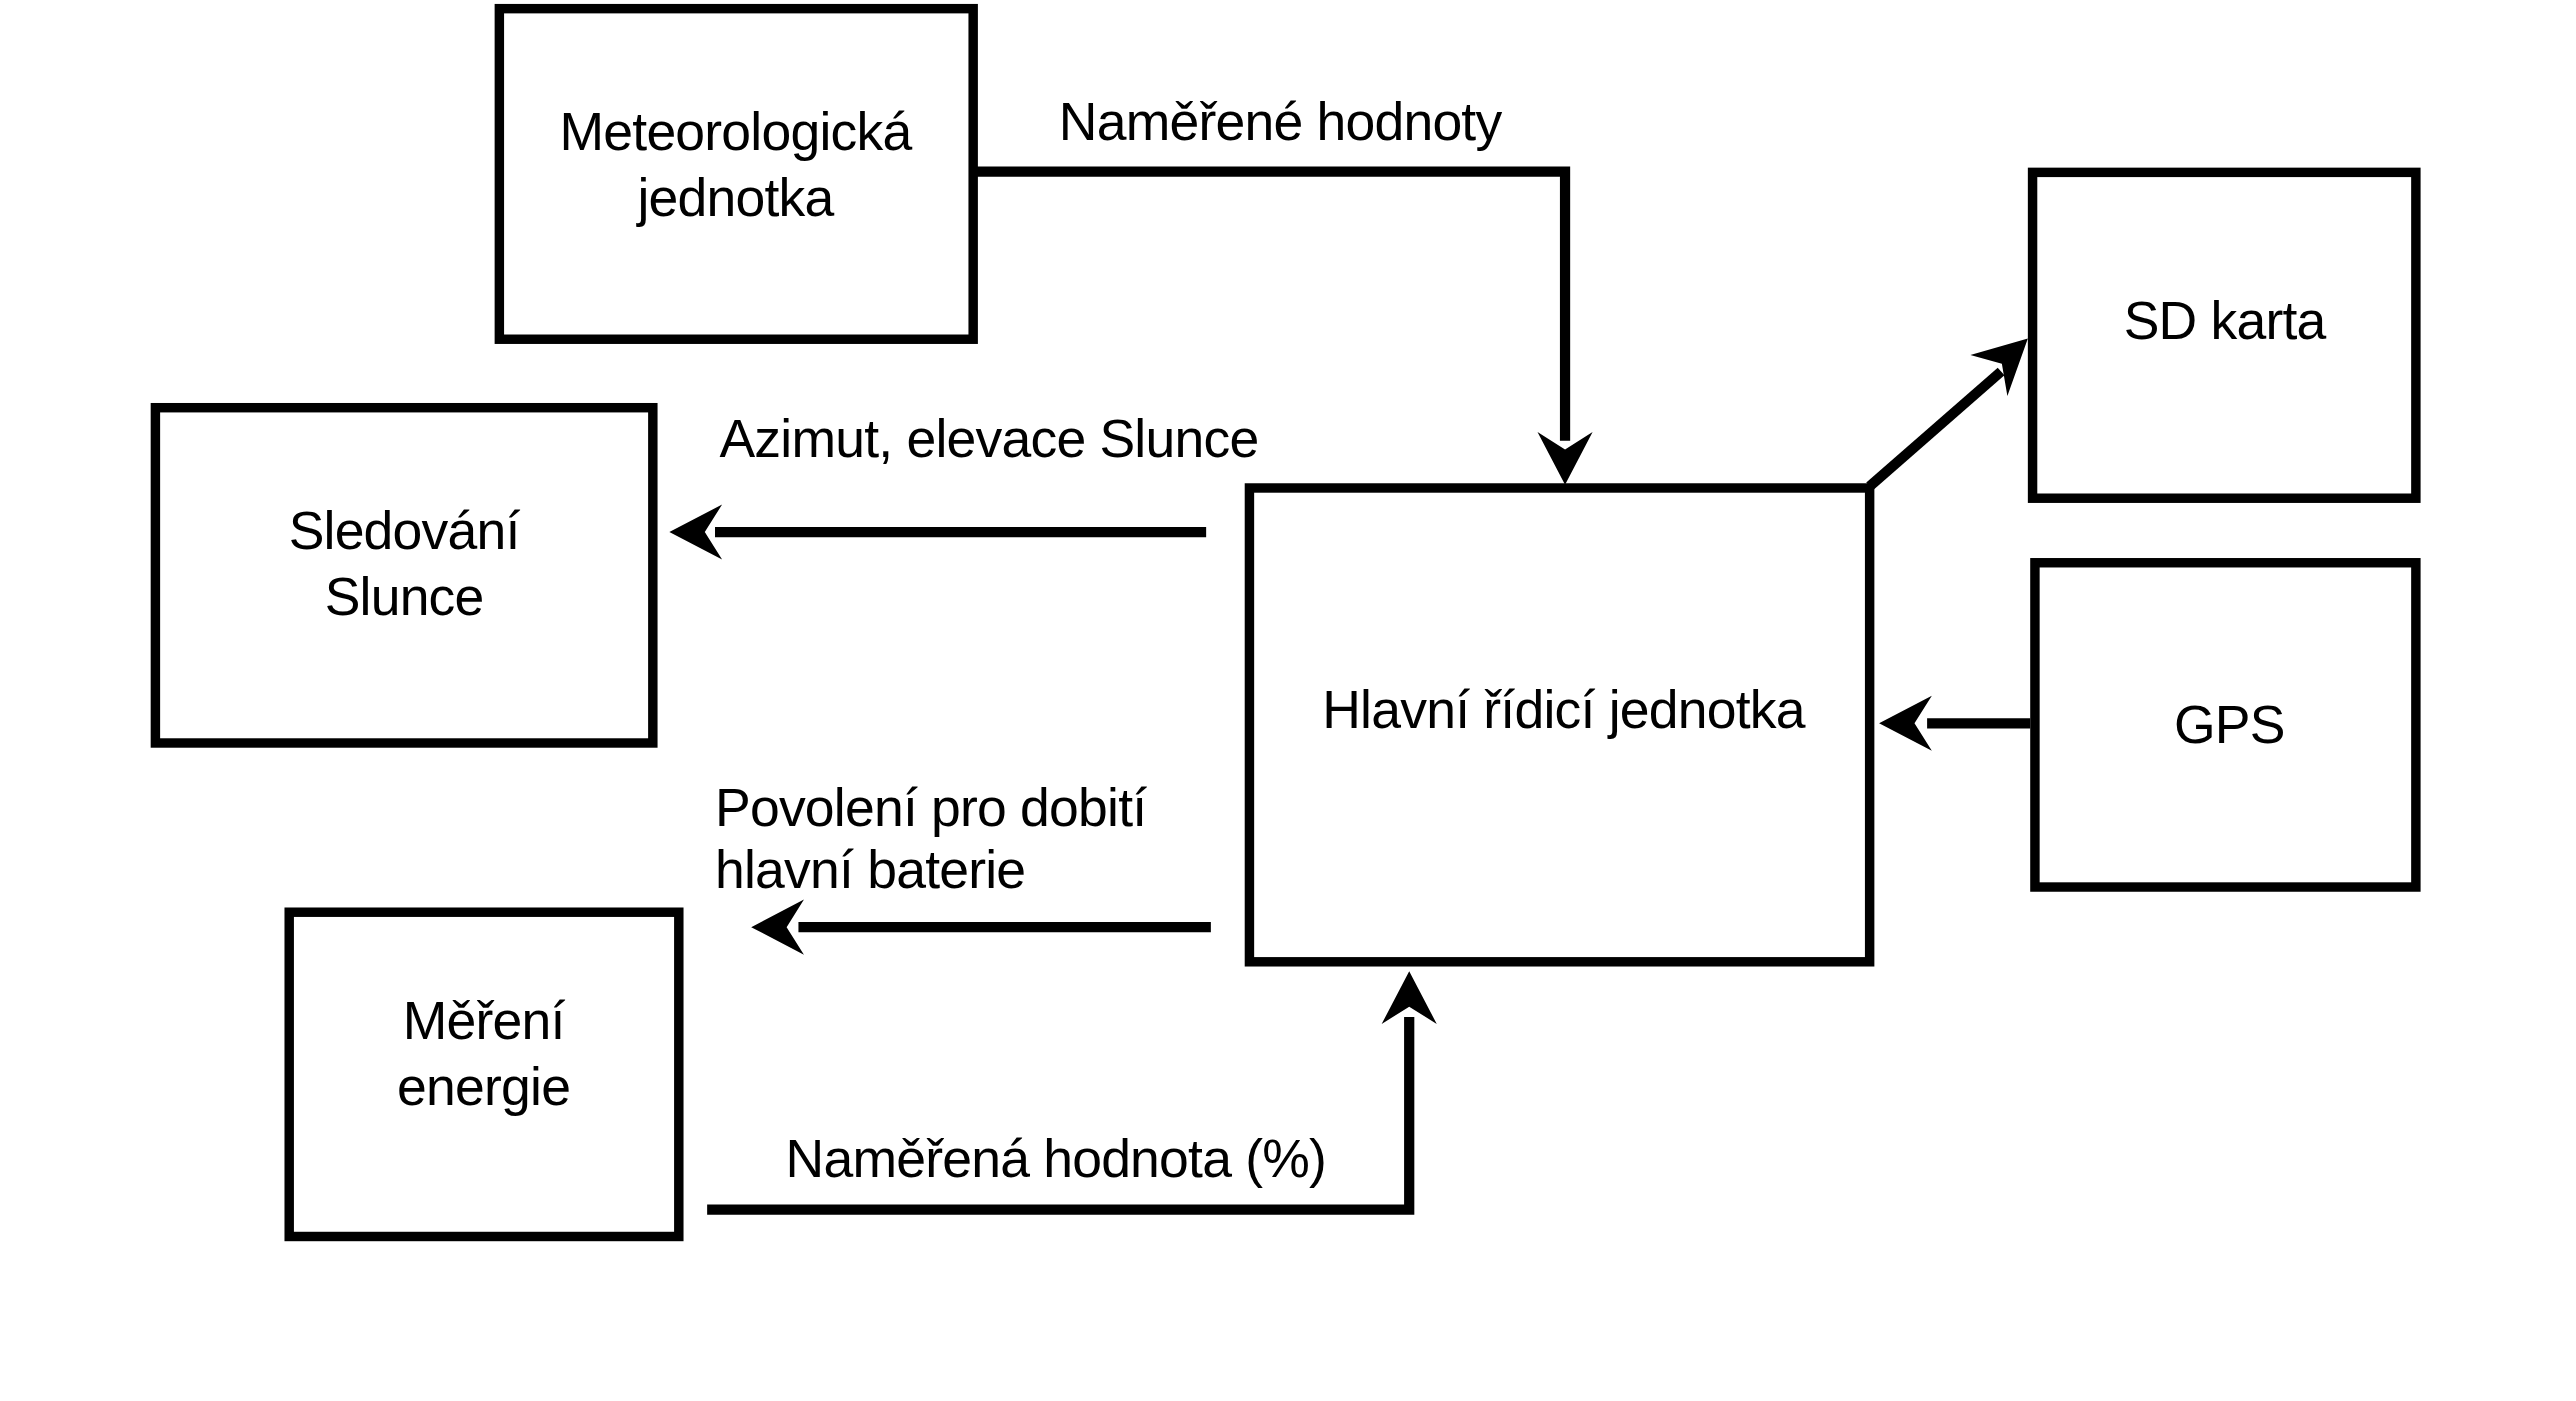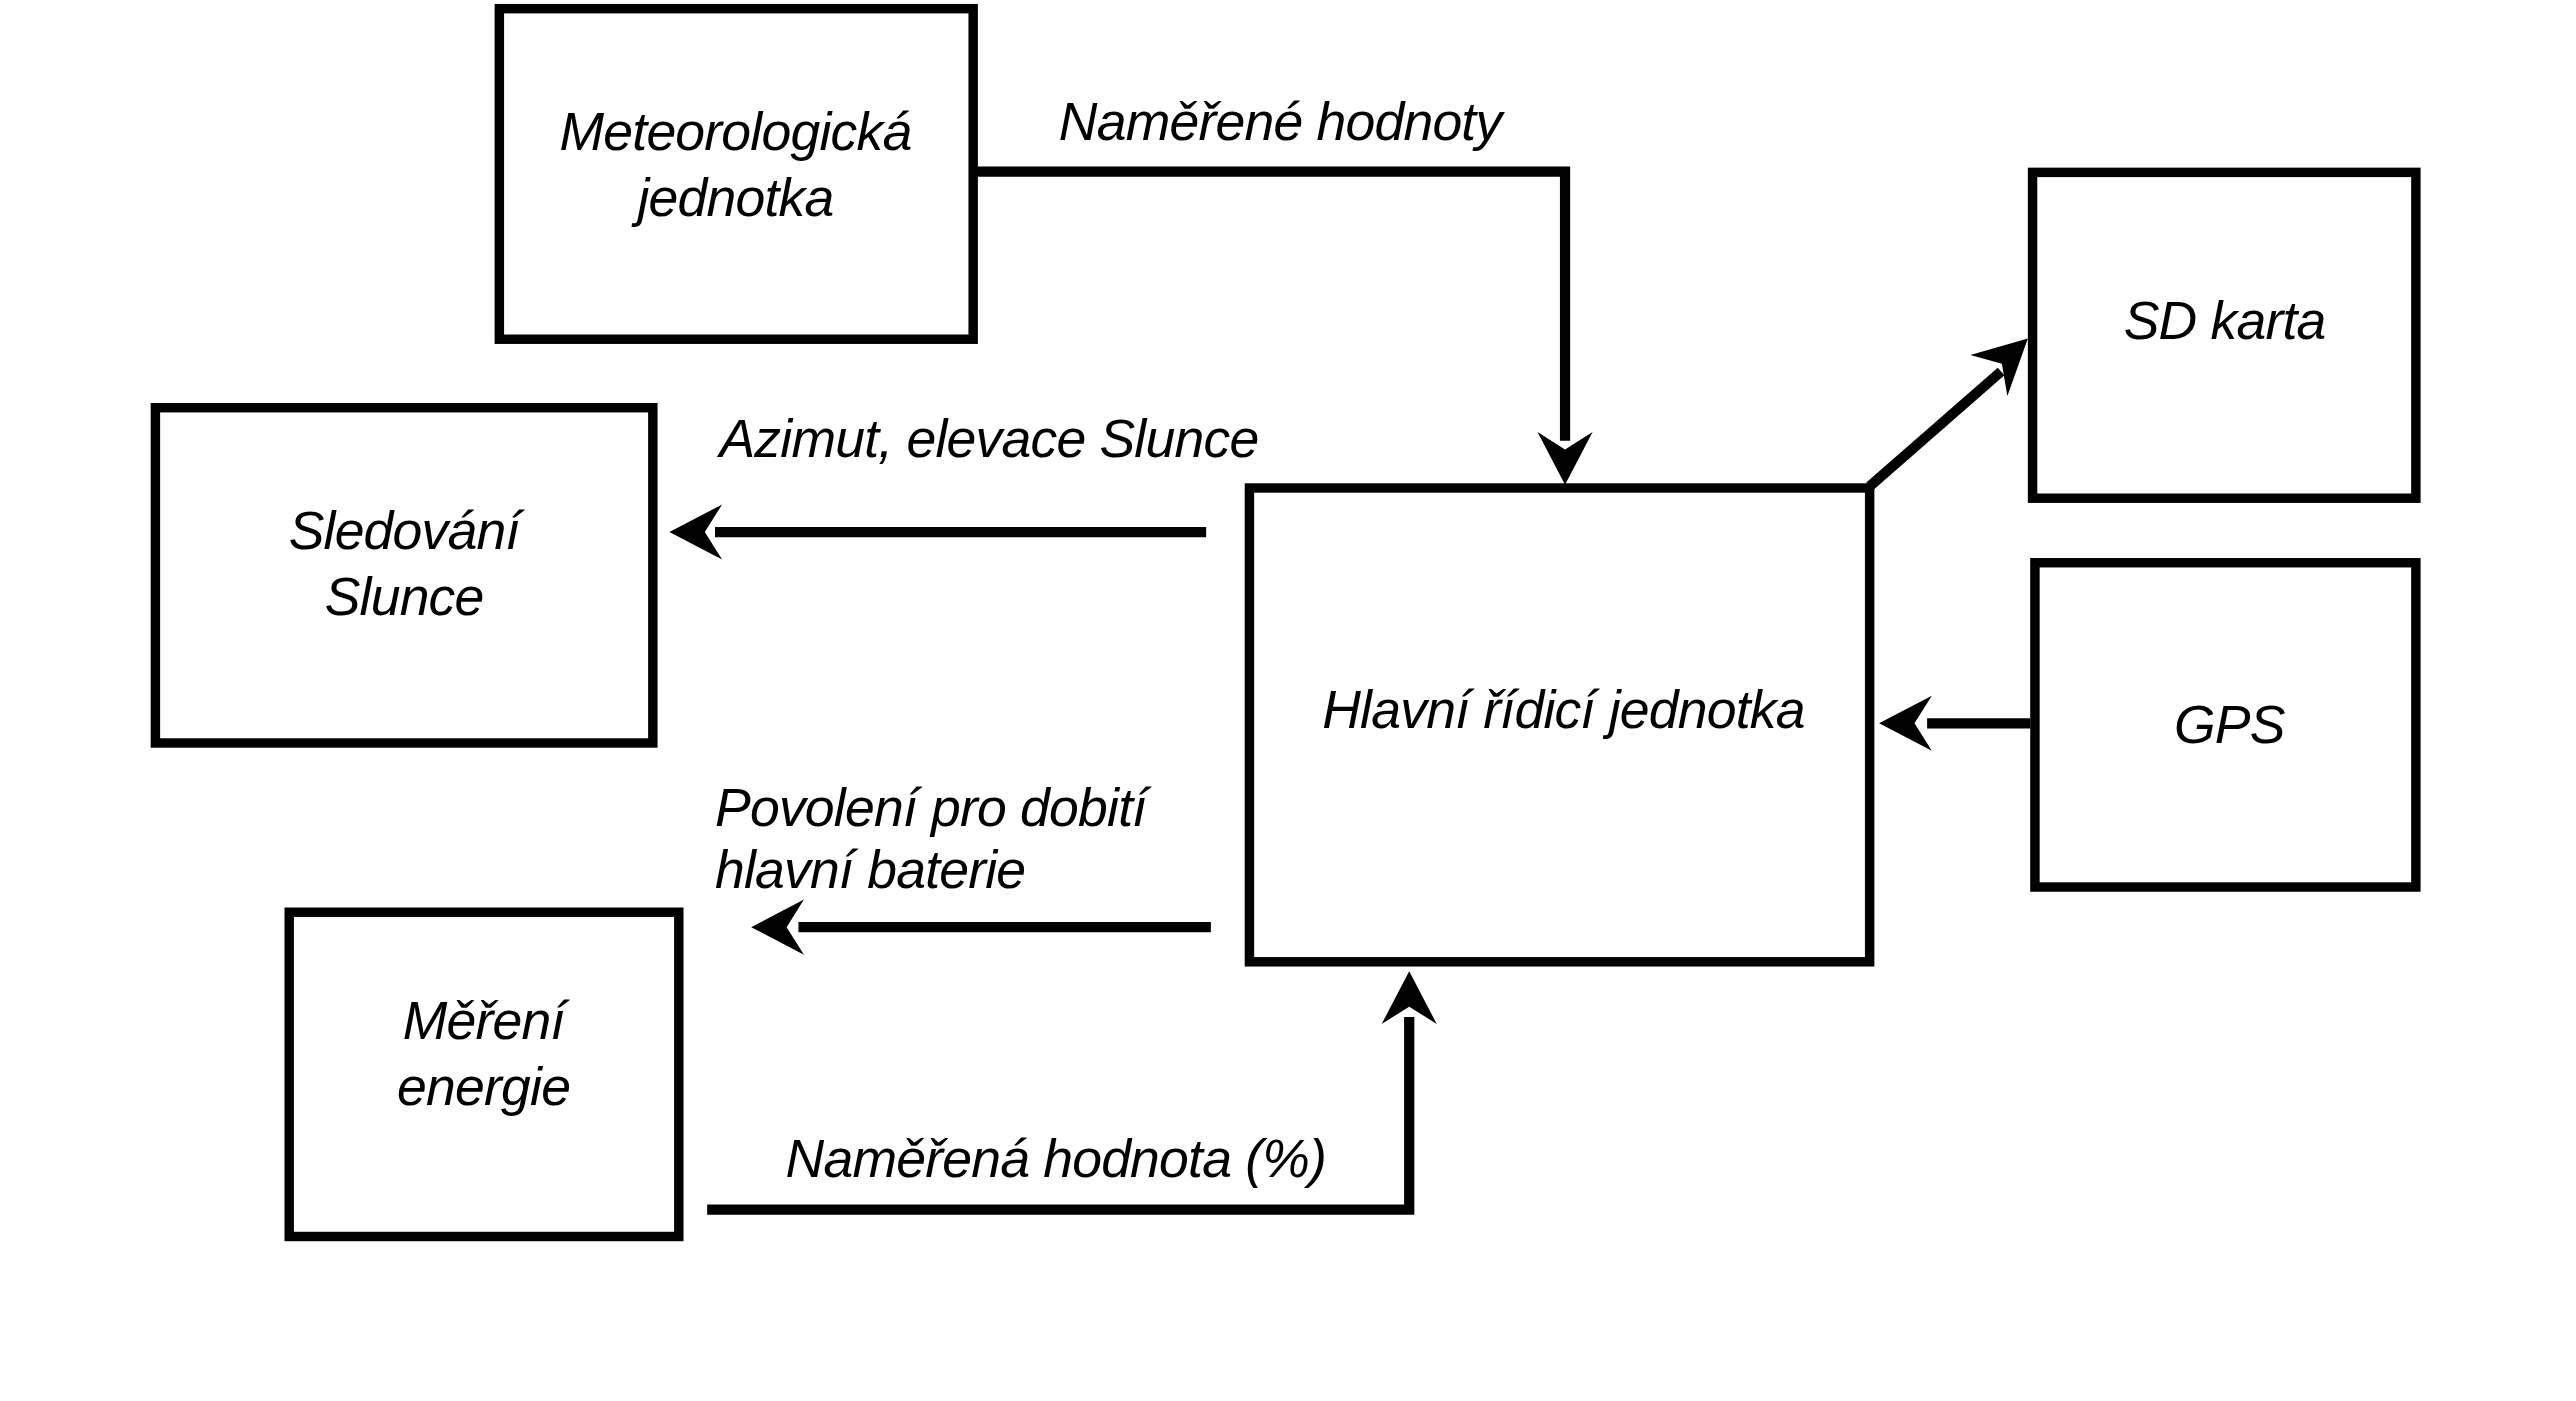--- a/index.html
+++ b/index.html
@@ -6,21 +6,20 @@
     margin: 0;
     padding: 0;
     background: #ffffff;
   }
   .stage {
     position: relative;
     width: 2576px;
     height: 1242px;
     background: var(--bg, #ffffff);
     overflow: hidden;
-    font-style: italic;
   }
   .stage svg {
     display: block;
     width: 100%;
     height: 100%;
   }
   .node-rect {
     fill: var(--bg, #ffffff);
     stroke: var(--ink, #000000);
     stroke-width: 12;

